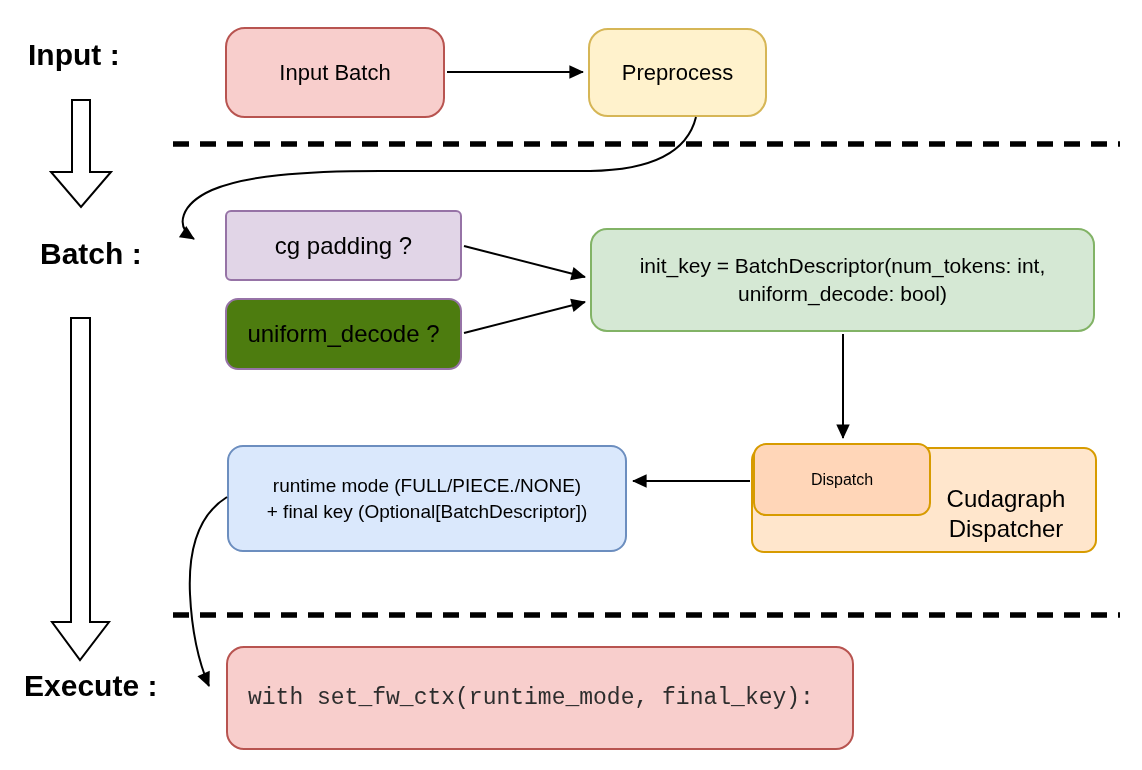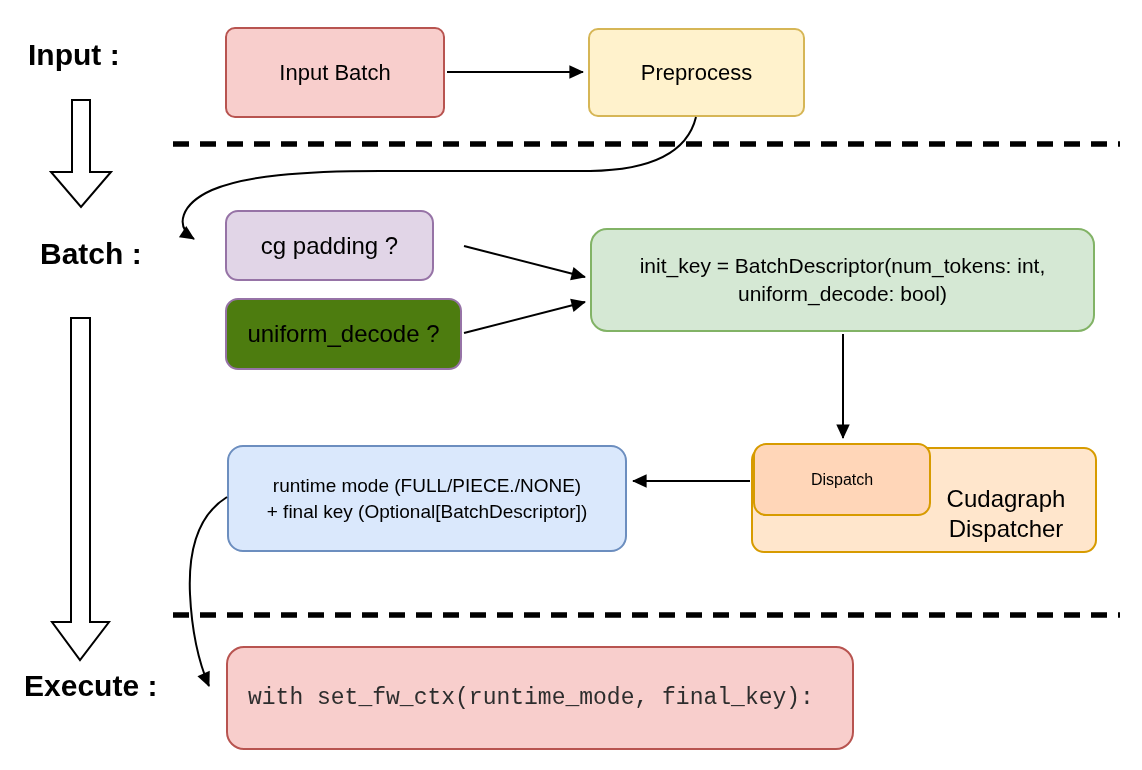--- a/index.html
+++ b/index.html
@@ -20,21 +20,21 @@
     position: absolute;
     font-size: 30px;
     font-weight: bold;
     line-height: 1.1;
     white-space: nowrap;
   }
   .node {
     position: absolute;
     box-sizing: border-box;
     border: 2px solid #666;
-    border-radius: 10px;
+    border-radius: 20px;
     display: flex;
     flex-direction: column;
     align-items: center;
     justify-content: center;
     text-align: center;
     line-height: 1.32;
     white-space: nowrap;
   }
   .node .line { white-space: nowrap; }
   .node-code {
@@ -77,25 +77,25 @@
 <div class="canvas">
 
   <div class="phase-label" style="left:28px; top:38px">Input :</div>
   <div class="phase-label" style="left:40px; top:237px">Batch :</div>
   <div class="phase-label" style="left:24px; top:669px">Execute :</div>
 
   <div class="node" style="left: 225px; top: 27px; width: 220px; height: 91px; font-size: 22px; background-color: rgb(248, 206, 204); border-color: rgb(184, 84, 80);">
     <div class="line">Input Batch</div>
   </div>
 
-  <div class="node" style="left: 588px; top: 28px; width: 217px; height: 89px; font-size: 22px; background-color: rgb(255, 242, 204); border-color: rgb(214, 182, 86);">
+  <div class="node" style="left: 588px; top: 28px; width: 179px; height: 89px; font-size: 22px; background-color: rgb(255, 242, 204); border-color: rgb(214, 182, 86);">
     <div class="line">Preprocess</div>
   </div>
 
-  <div class="node" style="left: 225px; top: 210px; width: 209px; height: 71px; font-size: 24px; border-radius: 13px; background-color: rgb(225, 213, 231); border-color: rgb(150, 115, 166);">
+  <div class="node" style="left: 225px; top: 210px; width: 237px; height: 71px; font-size: 24px; border-radius: 6px; background-color: rgb(225, 213, 231); border-color: rgb(150, 115, 166);">
     <div class="line">cg padding ?</div>
   </div>
 
   <div class="node" style="left: 225px; top: 298px; width: 237px; height: 72px; font-size: 24px; border-radius: 13px; background-color: #4d7c0f; border-color: rgb(150, 115, 166);">
     <div class="line">uniform_decode ?</div>
   </div>
 
   <div class="node" style="left: 590px; top: 228px; width: 505px; height: 104px; font-size: 21px; border-radius: 17px; background-color: rgb(213, 232, 212); border-color: rgb(130, 179, 102);">
     <div class="line">init_key = BatchDescriptor(num_tokens: int,</div>
     <div class="line">uniform_decode: bool)</div>

